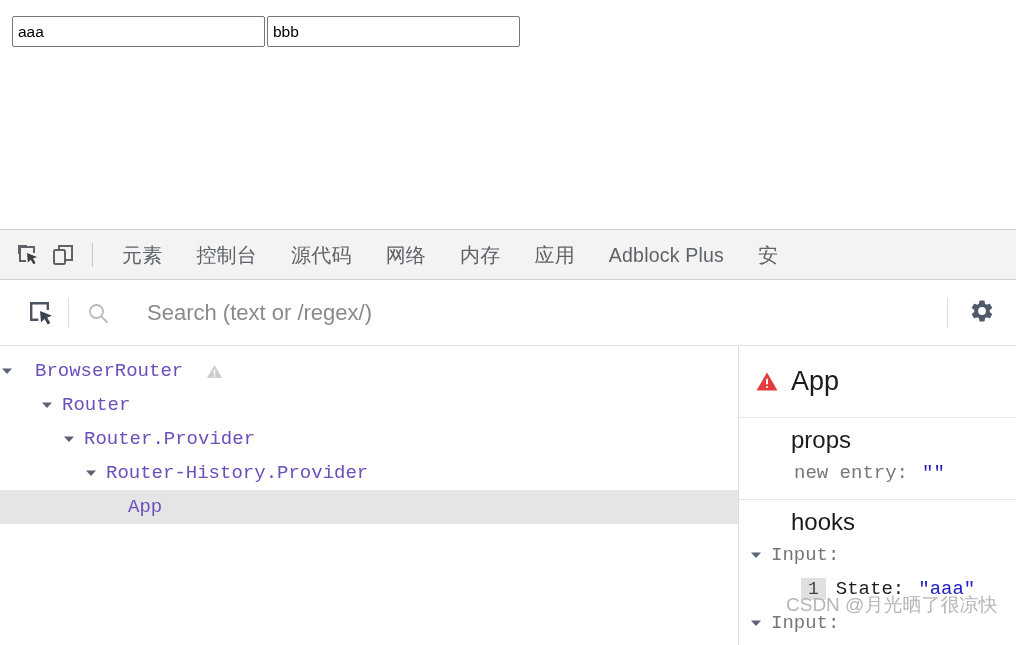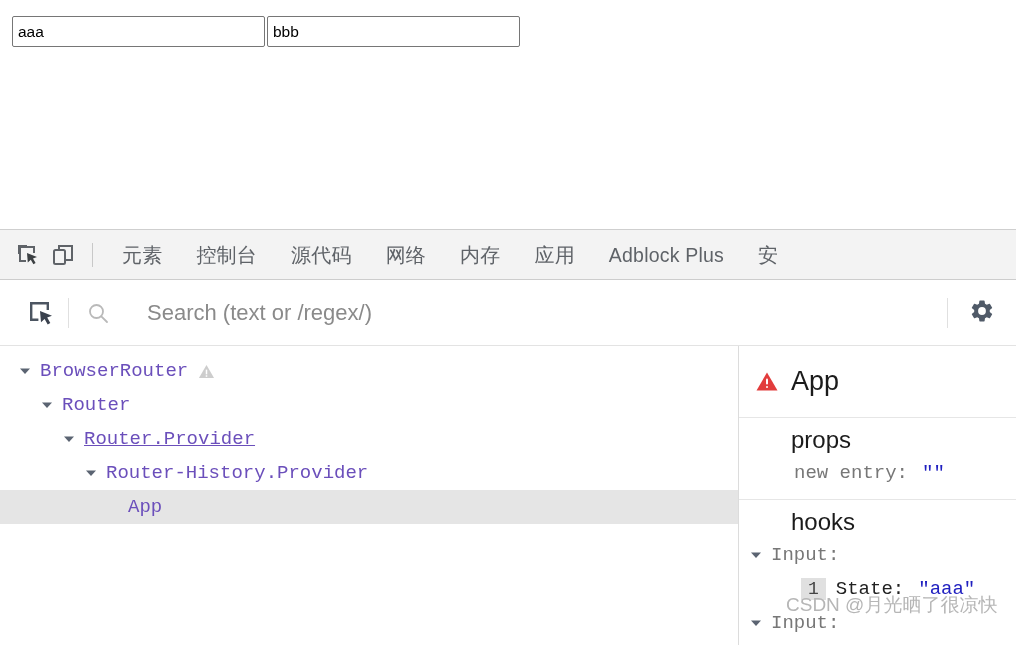--- a/index.html
+++ b/index.html
@@ -294,21 +294,21 @@
             <path fill="#505a68" d="M19.14 12.94a7.5 7.5 0 000-1.88l2.03-1.58a.5.5 0 00.12-.64l-1.92-3.32a.5.5 0 00-.6-.22l-2.39.96a7.3 7.3 0 00-1.62-.94l-.36-2.54a.5.5 0 00-.5-.42h-3.84a.5.5 0 00-.5.42l-.36 2.54c-.58.23-1.12.55-1.62.94l-2.39-.96a.5.5 0 00-.6.22L2.67 8.84a.5.5 0 00.12.64l2.03 1.58a7.5 7.5 0 000 1.88l-2.03 1.58a.5.5 0 00-.12.64l1.92 3.32c.13.22.39.3.6.22l2.39-.96c.5.39 1.04.71 1.62.94l.36 2.54c.04.24.25.42.5.42h3.84c.25 0 .46-.18.5-.42l.36-2.54c.58-.23 1.12-.55 1.62-.94l2.39.96c.21.08.47 0 .6-.22l1.92-3.32a.5.5 0 00-.12-.64l-2.03-1.58zM12 15.6A3.6 3.6 0 1115.6 12 3.6 3.6 0 0112 15.6z"></path>
           </svg>
         </span>
       </div>
     </div>
 
     <div class="split">
 
       <div class="tree-pane">
 
-        <div class="tree-row" style="padding-left:18px;">
+        <div class="tree-row" style="gap:13px;">
           <span class="arrow">
             <svg width="12" height="12" viewBox="0 0 12 12">
                 <path d="M1 3.5 L11 3.5 L6 9 Z" fill="#5b6472"></path>
               </svg>
           </span>
           <span class="tree-label">BrowserRouter</span>
           <span class="warn-sm">
             <svg width="17" height="17" viewBox="0 0 18 18">
               <path d="M9 2 L17 16 H1 Z" fill="#cdcdcd"></path>
               <rect x="8.2" y="7" width="1.6" height="5" fill="#ffffff"></rect>
@@ -319,21 +319,21 @@
 
         <div class="tree-row" style="padding-left:40px;">
           <span class="arrow">
             <svg width="12" height="12" viewBox="0 0 12 12">
                 <path d="M1 3.5 L11 3.5 L6 9 Z" fill="#5b6472"></path>
               </svg>
           </span>
           <span class="tree-label">Router</span>
         </div>
 
-        <div class="tree-row" style="padding-left:62px;text-decoration:underline;">
+        <div class="tree-row" style="padding-left:62px;">
           <span class="arrow">
             <svg width="12" height="12" viewBox="0 0 12 12">
                 <path d="M1 3.5 L11 3.5 L6 9 Z" fill="#5b6472"></path>
               </svg>
           </span>
           <span class="tree-label">Router.Provider</span>
         </div>
 
         <div class="tree-row" style="padding-left:84px;">
           <span class="arrow">

